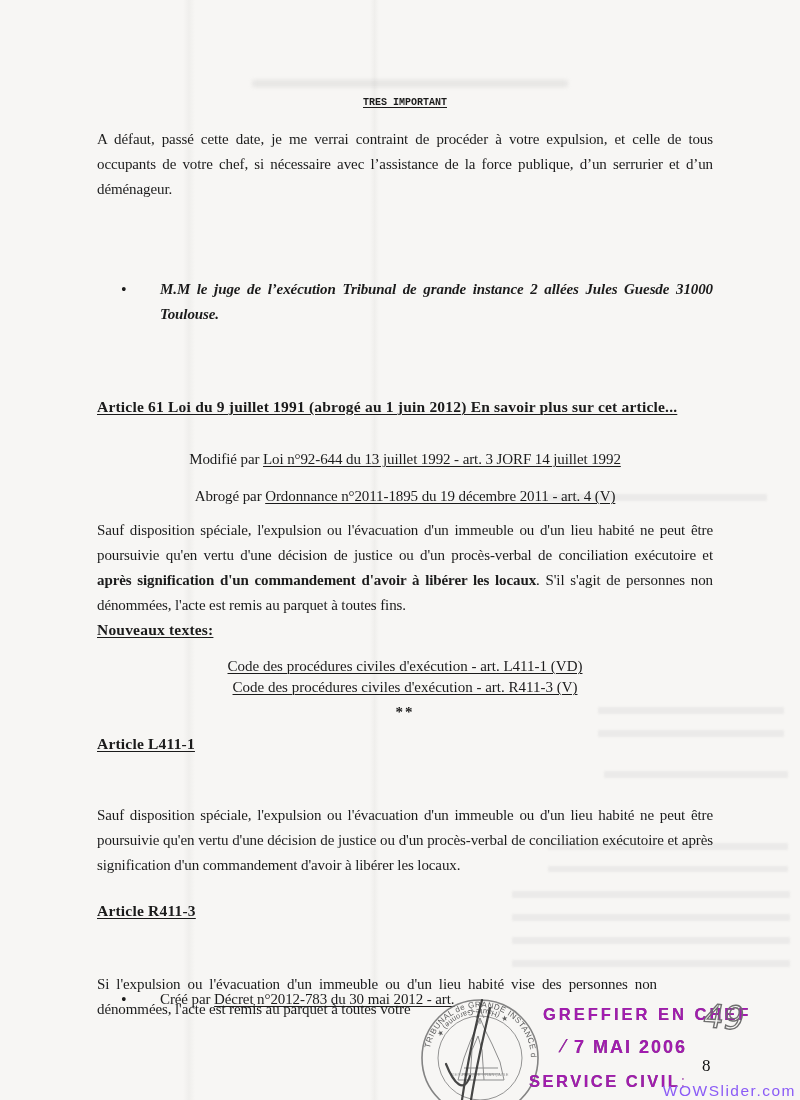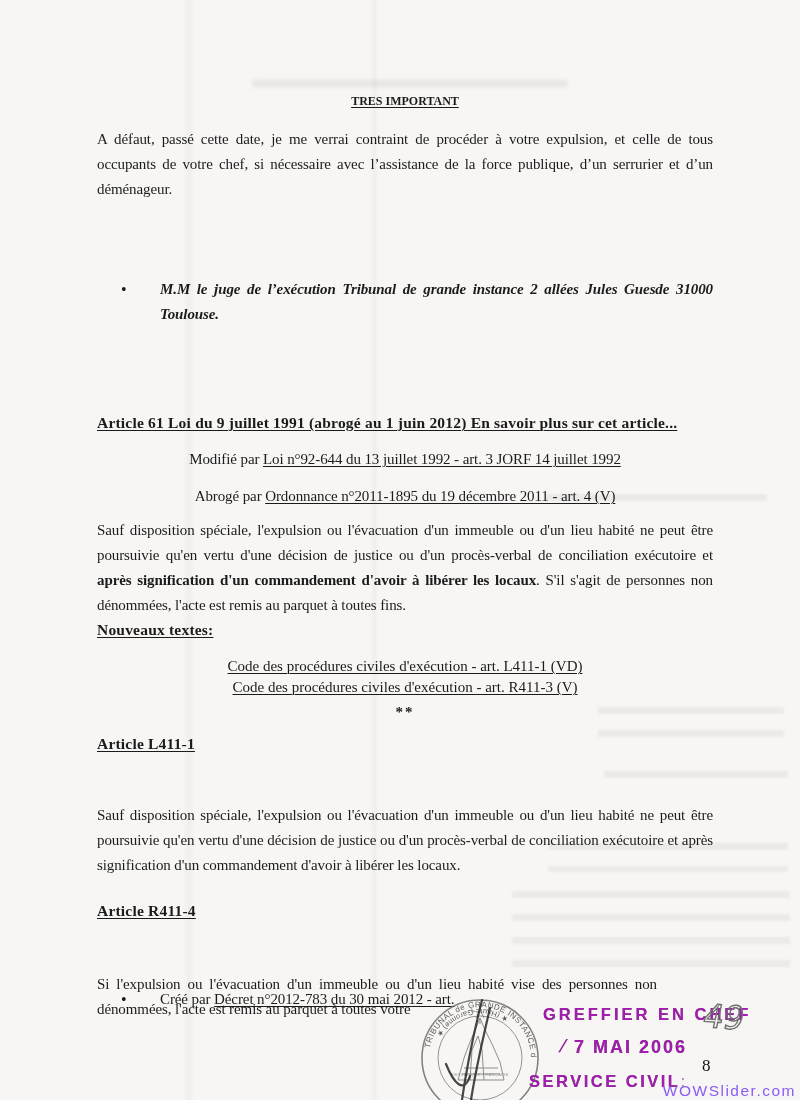--- a/index.html
+++ b/index.html
@@ -18,21 +18,21 @@
   .ghost{
     position:absolute;pointer-events:none;
     filter:blur(1.3px);opacity:.55;
     background:repeating-linear-gradient(180deg,transparent 0 7px,rgba(118,118,126,.17) 7px 14px,transparent 14px 23px);
   }
   .block{position:absolute;left:97px;width:616px;}
   .body{font-size:15px;line-height:25px;text-align:justify;letter-spacing:-.1px;}
   .ctr{text-align:center;}
   b,strong{font-weight:bold;}
   .u{text-decoration:underline;text-decoration-thickness:1.3px;text-underline-offset:2px;}
-  .h-main{font-weight:bold;font-size:12px;}
+  .h-main{font-weight:bold;font-size:10px;font-family:Liberation Mono, monospace;}
   .h-sub{font-weight:bold;font-size:15.5px;letter-spacing:.2px;}
   .bullet{position:relative;padding-left:63px;box-sizing:border-box;}
   .bullet::before{content:"\2022";position:absolute;left:24px;top:0;font-size:16px;}
   .judge{font-weight:bold;font-style:italic;}
   .links div{line-height:21px;font-size:15px;}
   .sep{font-weight:bold;font-size:15px;letter-spacing:2px;}
 
   
   .stamptxt{
     position:absolute;
@@ -74,21 +74,21 @@
   </div>
 
   <div class="block body" style="top:127px;">A défaut, passé cette date, je me verrai contraint de procéder à votre expulsion, et celle de tous occupants de votre chef, si nécessaire avec l’assistance de la force publique, d’un serrurier et d’un déménageur.</div>
 
 
   <div class="block body bullet" style="top:277px;">
     <span class="judge">M.M le juge de l’exécution Tribunal de grande instance 2 allées Jules Guesde 31000 Toulouse.</span>
   </div>
 
 
-  <div class="block" style="top:414px;">
+  <div class="block" style="top:398px;">
     <span class="h-sub u">Article 61 Loi du 9 juillet 1991 (abrogé au 1 juin 2012) En savoir plus sur cet article...</span>
   </div>
 
   <div class="block ctr body" style="top:447px;">
     <span>Modifié par </span><span class="u">Loi n°92-644 du 13 juillet 1992 - art. 3 JORF 14 juillet 1992</span>
   </div>
 
   <div class="block ctr body" style="top:484px;">
     <span>Abrogé par </span><span class="u">Ordonnance n°2011-1895 du 19 décembre 2011 - art. 4 (V)</span>
   </div>
@@ -111,21 +111,21 @@
   </div>
 
   <div class="block" style="top:735px;">
     <span class="h-sub u">Article L411-1</span>
   </div>
 
 
   <div class="block body" style="top:803px;">Sauf disposition spéciale, l'expulsion ou l'évacuation d'un immeuble ou d'un lieu habité ne peut être poursuivie qu'en vertu d'une décision de justice ou d'un procès-verbal de conciliation exécutoire et après signification d'un commandement d'avoir à libérer les locaux.</div>
 
   <div class="block" style="top:902px;">
-    <span class="h-sub u">Article R411-4</span>
+    <span class="h-sub u">Article R411-3</span>
   </div>
 
   <div class="block body bullet" style="top:937px;">
     <span>Créé par </span><span class="u">Décret n°2012-783 du 30 mai 2012 - art.</span>
   </div>
 
   <div class="block body" style="top:972px;width:560px;">Si l'expulsion ou l'évacuation d'un immeuble ou d'un lieu habité vise des personnes non dénommées, l'acte est remis au parquet à toutes votre</div>
 
   <div class="sealwrap">
     <svg width="140" height="112" viewBox="0 0 140 112">

